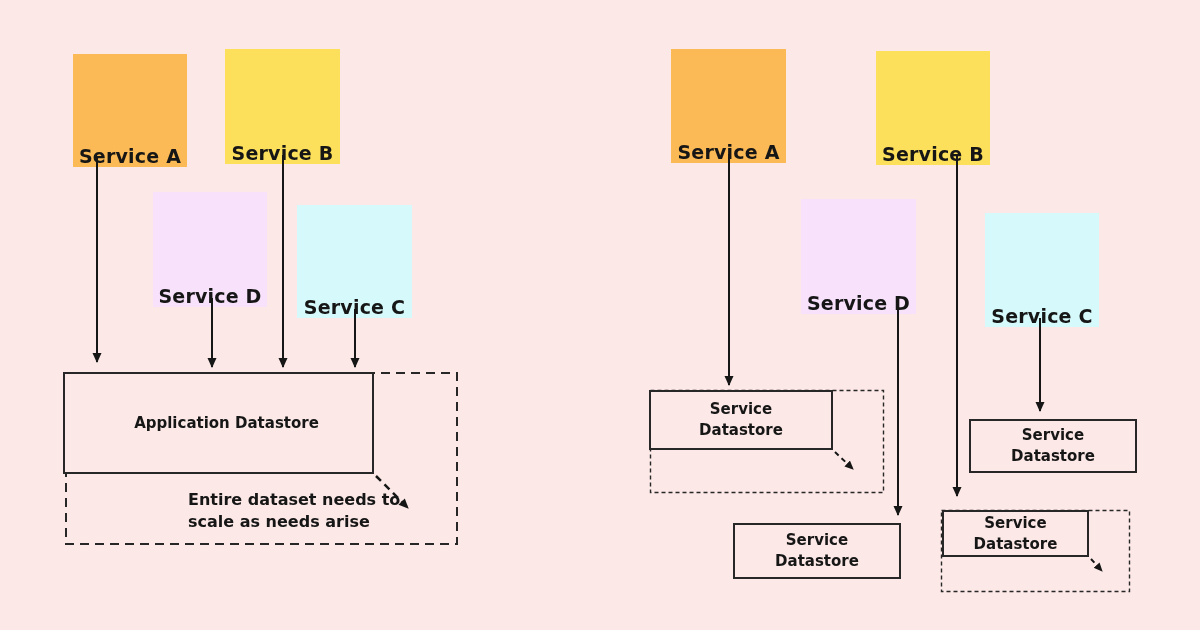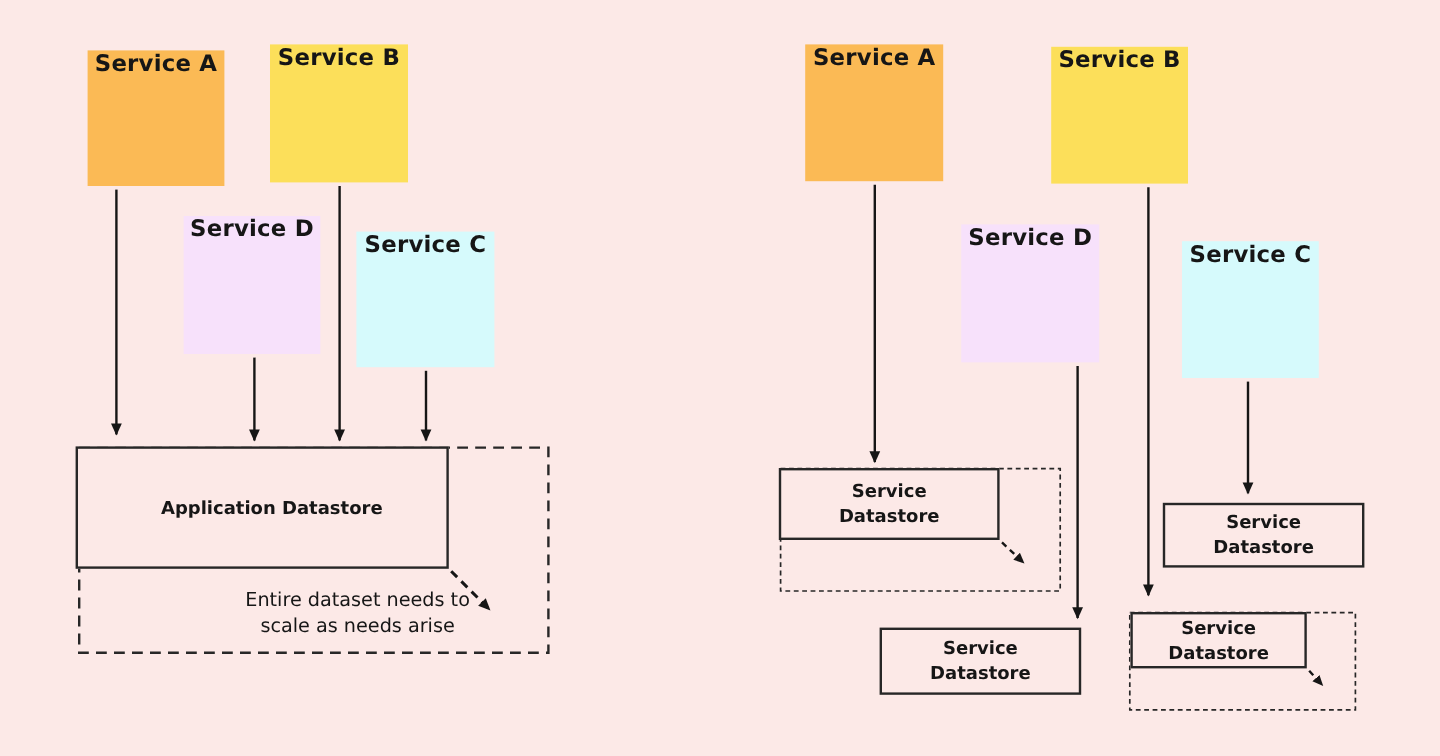--- a/index.html
+++ b/index.html
@@ -1,26 +1,26 @@
 <!DOCTYPE html>
 <html><head>
 <meta charset="utf-8">
 <style>
   html,body{margin:0;padding:0;}
   body{font-family:"DejaVu Sans","Liberation Sans",sans-serif;}
   .canvas{position:relative;width:1200px;height:630px;overflow:hidden;background:#fce9e7;}
-  .svc{position:absolute;display:flex;align-items:flex-start;justify-content:center;
-       font-weight:bold;font-size:19px;color:#161616;letter-spacing:.2px;z-index:2;}
+  .svc{position:absolute;display:flex;align-items:flex-end;justify-content:center;
+       font-weight:bold;font-size:19px;color:#161616;letter-spacing:.2px;z-index:2;margin-top:12px;}
   .store{position:absolute;background:#fce9e7;border:2px solid #272727;box-sizing:border-box;
          display:flex;align-items:center;justify-content:center;text-align:center;
          font-weight:bold;color:#161616;z-index:2;}
   .store .lbl{white-space:pre-line;line-height:21px;font-size:15px;}
   .appstore-lbl{font-size:18px;}
-  .annotation{position:absolute;left:188px;top:489px;width:220px;text-align:center;
-              font-weight:normal;font-size:16px;line-height:22px;color:#161616;
+  .annotation{position:absolute;left:188px;top:489px;width:220px;text-align:left;
+              font-weight:bold;font-size:16px;line-height:22px;color:#161616;
               white-space:pre-line;z-index:3;}
   svg{position:absolute;left:0;top:0;z-index:3;pointer-events:none;}
   svg.under{z-index:1;}
 </style>
 </head>
 <body>
 
 <div class="canvas" style="background: rgb(252, 233, 231);">
 
   <svg class="under" width="1200" height="630">

